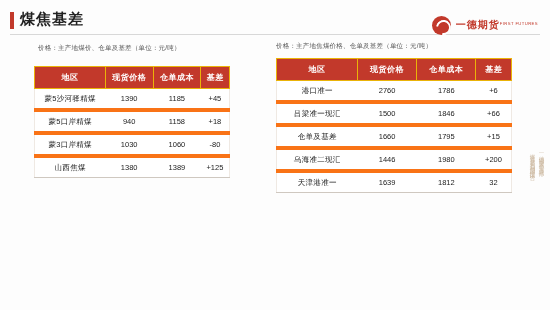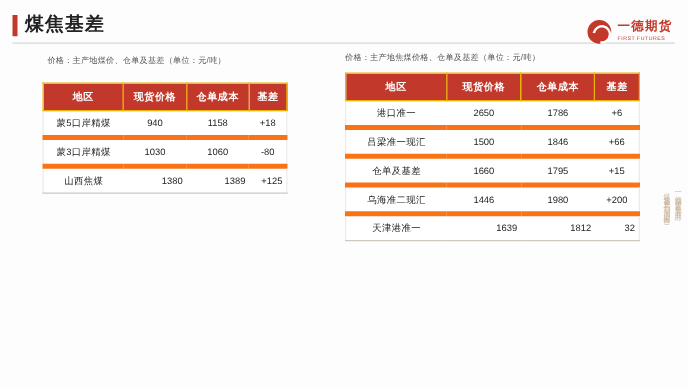--- a/index.html
+++ b/index.html
@@ -39,21 +39,21 @@
   .brand-mark{
     width:19px;height:19px;border-radius:50%;
     background:#c2392b;position:relative;flex:none;
   }
   .brand-mark:before{
     content:"";position:absolute;left:4px;top:4px;
     width:11px;height:11px;border-radius:50%;
     border:2px solid #fff;border-left-color:transparent;
     transform:rotate(-35deg);
   }
-  .brand-txt{display:flex;flex-direction:column;line-height:1;}
+  .brand-txt{display:flex;flex-direction:row;line-height:1;}
   .brand-cn{font-size:10px;font-weight:bold;color:#c2392b;letter-spacing:1px;}
   .brand-en{font-size:4.2px;color:#c2392b;letter-spacing:.4px;margin-top:2px;}
   
   .caption{
     position:absolute;font-size:6.5px;color:#555;letter-spacing:.2px;
   }
   .cap-left{left:38px;top:44px;}
   .cap-right{left:276px;top:42px;}
   
   table{
@@ -69,21 +69,21 @@
     letter-spacing:.5px;
   }
   td{
     padding:4.5px 3px;text-align:center;
     border-bottom:4px solid #f97316;
     background:#fff;
   }
   .tbl-left td.cell-region,.tbl-right td.cell-region{
     text-align:center;letter-spacing:.3px;
   }
-  tbody tr:last-child td{border-bottom:1px solid #cfc8c0;text-align:right;}
+  tbody tr:last-child td{border-bottom:1px solid #cfc8c0;}
   .tbl-left tbody tr td:first-child{border-left:1px solid #efe9e3;}
   .tbl-left tbody tr td:last-child{border-right:1px solid #efe9e3;}
   .tbl-right tbody tr td:first-child{border-left:1px solid #efe9e3;}
   .tbl-right tbody tr td:last-child{border-right:1px solid #efe9e3;}
   
   .side-text{
     position:absolute;right:4px;top:150px;
     writing-mode:vertical-rl;
     font-size:5.5px;color:#c9b49a;letter-spacing:2px;
     line-height:9px;
@@ -115,20 +115,26 @@
     <thead>
       <tr>
         <th>地区</th>
         <th>现货价格</th>
         <th>仓单成本</th>
         <th>基差</th>
       </tr>
     </thead>
     <tbody>
       <tr>
+        <td class="cell-region">蒙5沙河驿精煤</td>
+        <td>1390</td>
+        <td>1185</td>
+        <td>+45</td>
+      </tr>
+      <tr>
         <td class="cell-region">蒙5口岸精煤</td>
         <td>940</td>
         <td>1158</td>
         <td>+18</td>
       </tr>
       <tr>
         <td class="cell-region">蒙3口岸精煤</td>
         <td>1030</td>
         <td>1060</td>
         <td>-80</td>
@@ -147,21 +153,21 @@
       <tr>
         <th>地区</th>
         <th>现货价格</th>
         <th>仓单成本</th>
         <th>基差</th>
       </tr>
     </thead>
     <tbody>
       <tr>
         <td class="cell-region">港口准一</td>
-        <td>2650</td>
+        <td>2760</td>
         <td>1786</td>
         <td>+6</td>
       </tr>
       <tr>
         <td class="cell-region">吕梁准一现汇</td>
         <td>1500</td>
         <td>1846</td>
         <td>+66</td>
       </tr>
       <tr>

